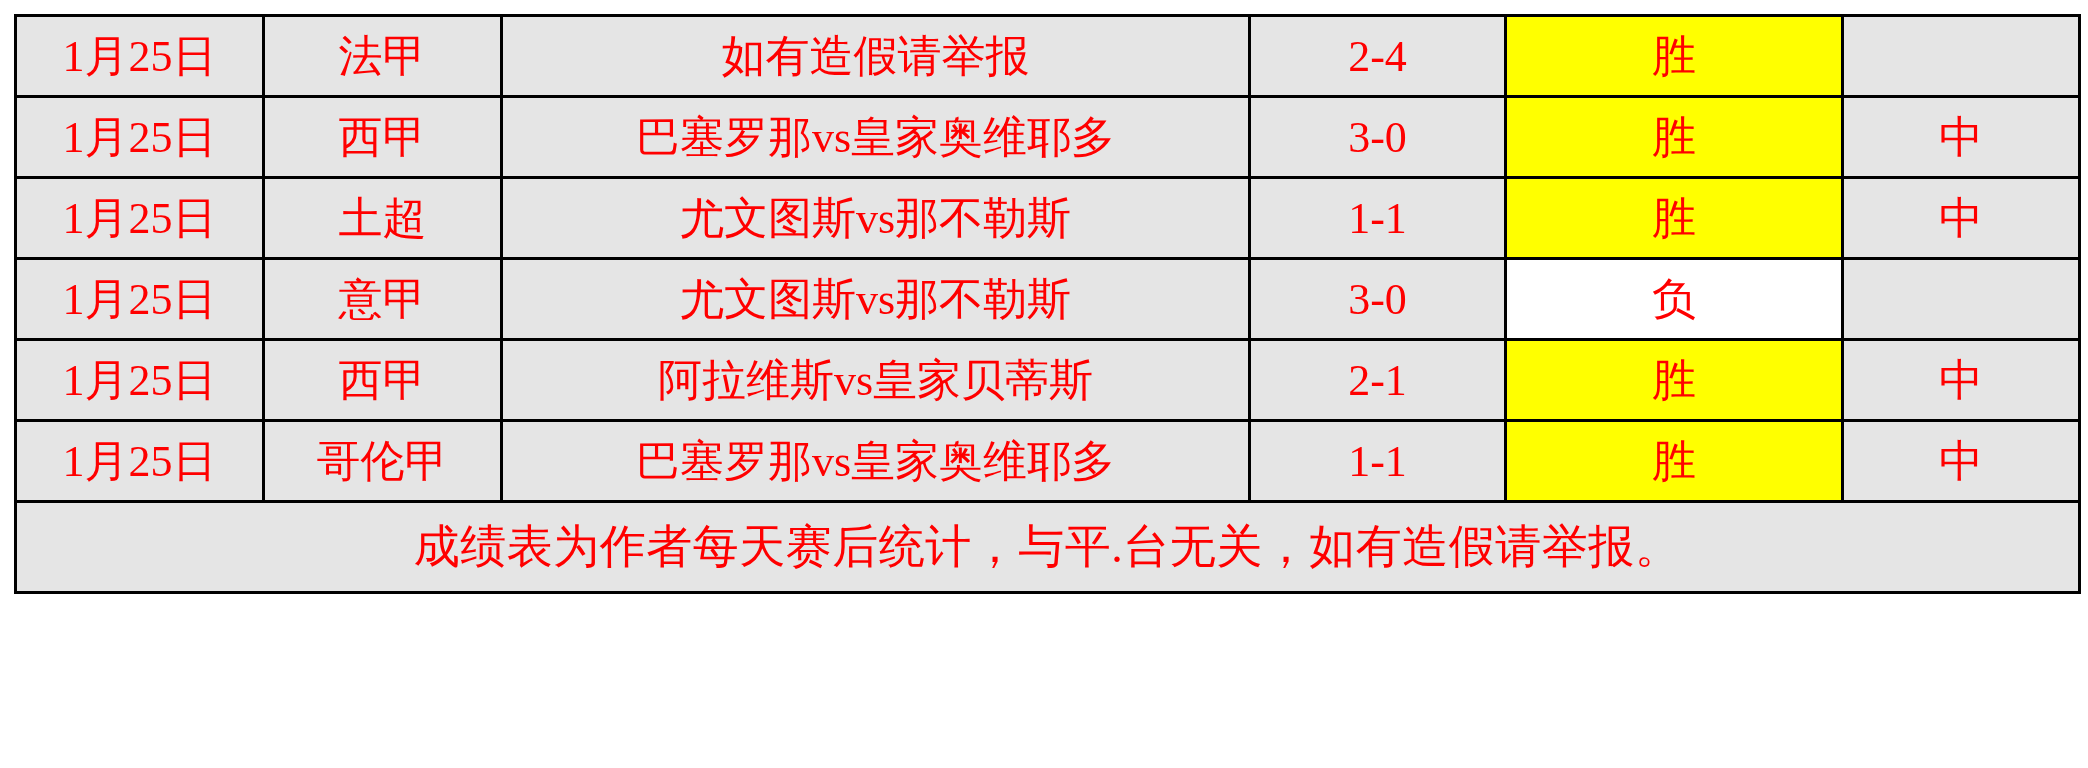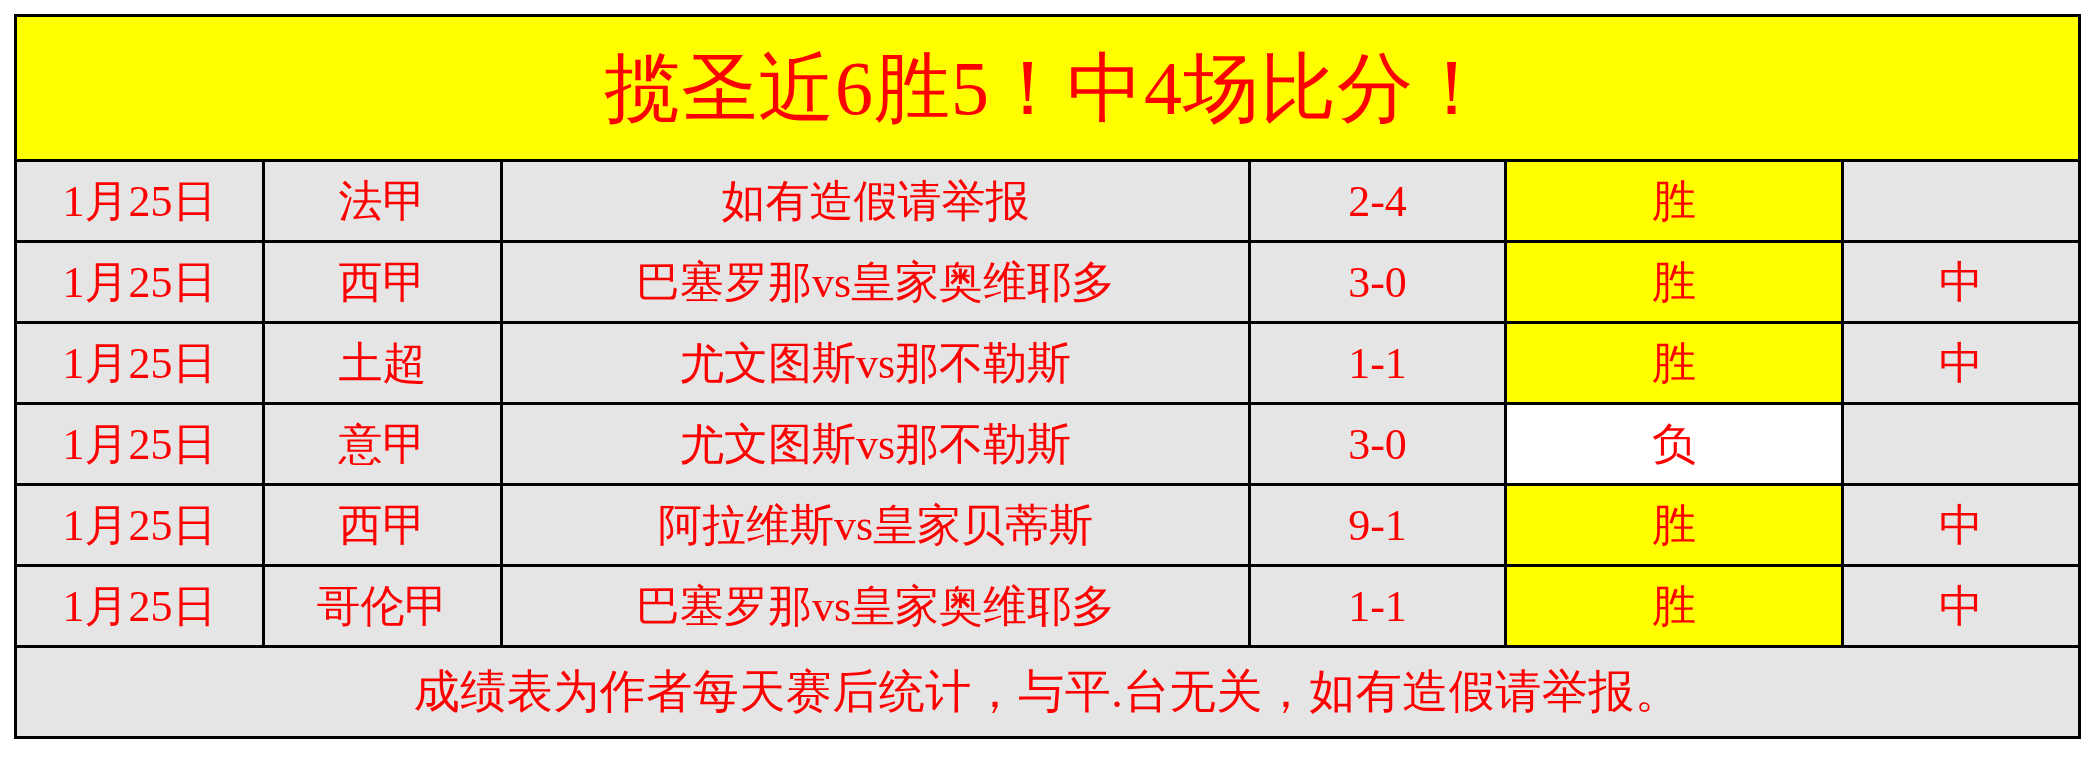--- a/index.html
+++ b/index.html
@@ -94,23 +94,20 @@
   <table class="score-table">
     <colgroup>
       <col style="width:248px">
       <col style="width:238px">
       <col style="width:748px">
       <col style="width:256px">
       <col style="width:337px">
       <col style="width:237px">
     </colgroup>
     <tbody>
-      <tr>
-        <td class="title-cell" colspan="6">揽圣近6胜5！中4场比分！</td>
-      </tr>
 
       <tr class="drow">
         <td class="c-date">1月25日</td>
         <td class="c-league">法甲</td>
         <td class="c-match match-txt">如有造假请举报</td>
         <td class="c-result">2-4</td>
         <td class="c-wl wl-win">胜</td>
         <td class="c-score score-mid"></td>
       </tr>
 
@@ -138,21 +135,21 @@
         <td class="c-match match-txt">尤文图斯vs那不勒斯</td>
         <td class="c-result">3-0</td>
         <td class="c-wl wl-lose">负</td>
         <td class="c-score score-mid"></td>
       </tr>
 
       <tr class="drow">
         <td class="c-date">1月25日</td>
         <td class="c-league">西甲</td>
         <td class="c-match match-txt">阿拉维斯vs皇家贝蒂斯</td>
-        <td class="c-result">9-1</td>
+        <td class="c-result">2-1</td>
         <td class="c-wl wl-win">胜</td>
         <td class="c-score score-mid">中</td>
       </tr>
 
       <tr class="drow">
         <td class="c-date">1月25日</td>
         <td class="c-league">哥伦甲</td>
         <td class="c-match match-txt">巴塞罗那vs皇家奥维耶多</td>
         <td class="c-result">1-1</td>
         <td class="c-wl wl-win">胜</td>

